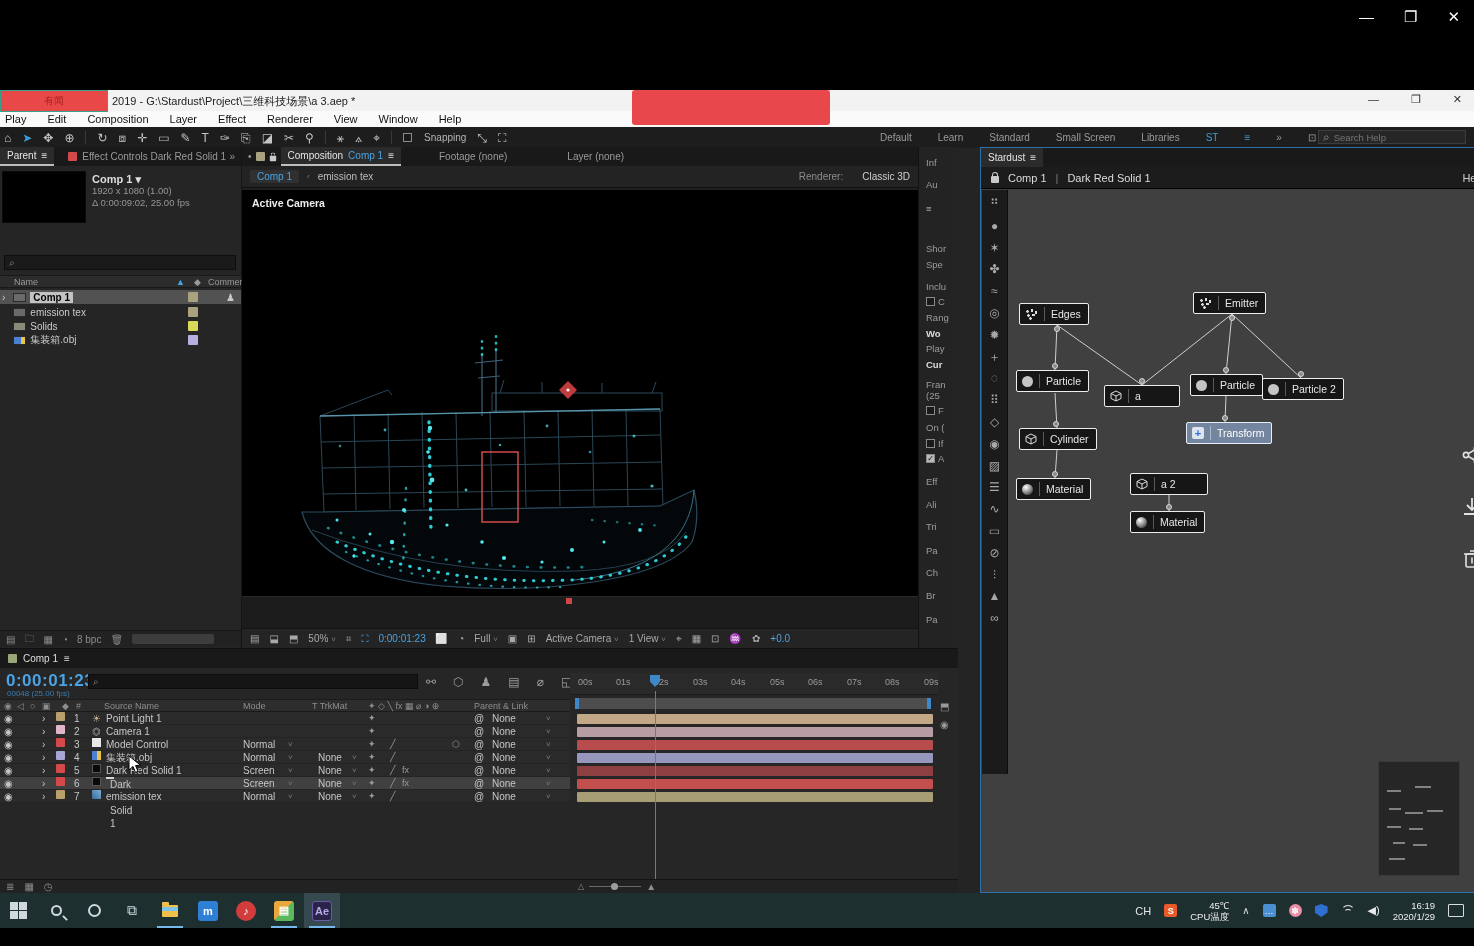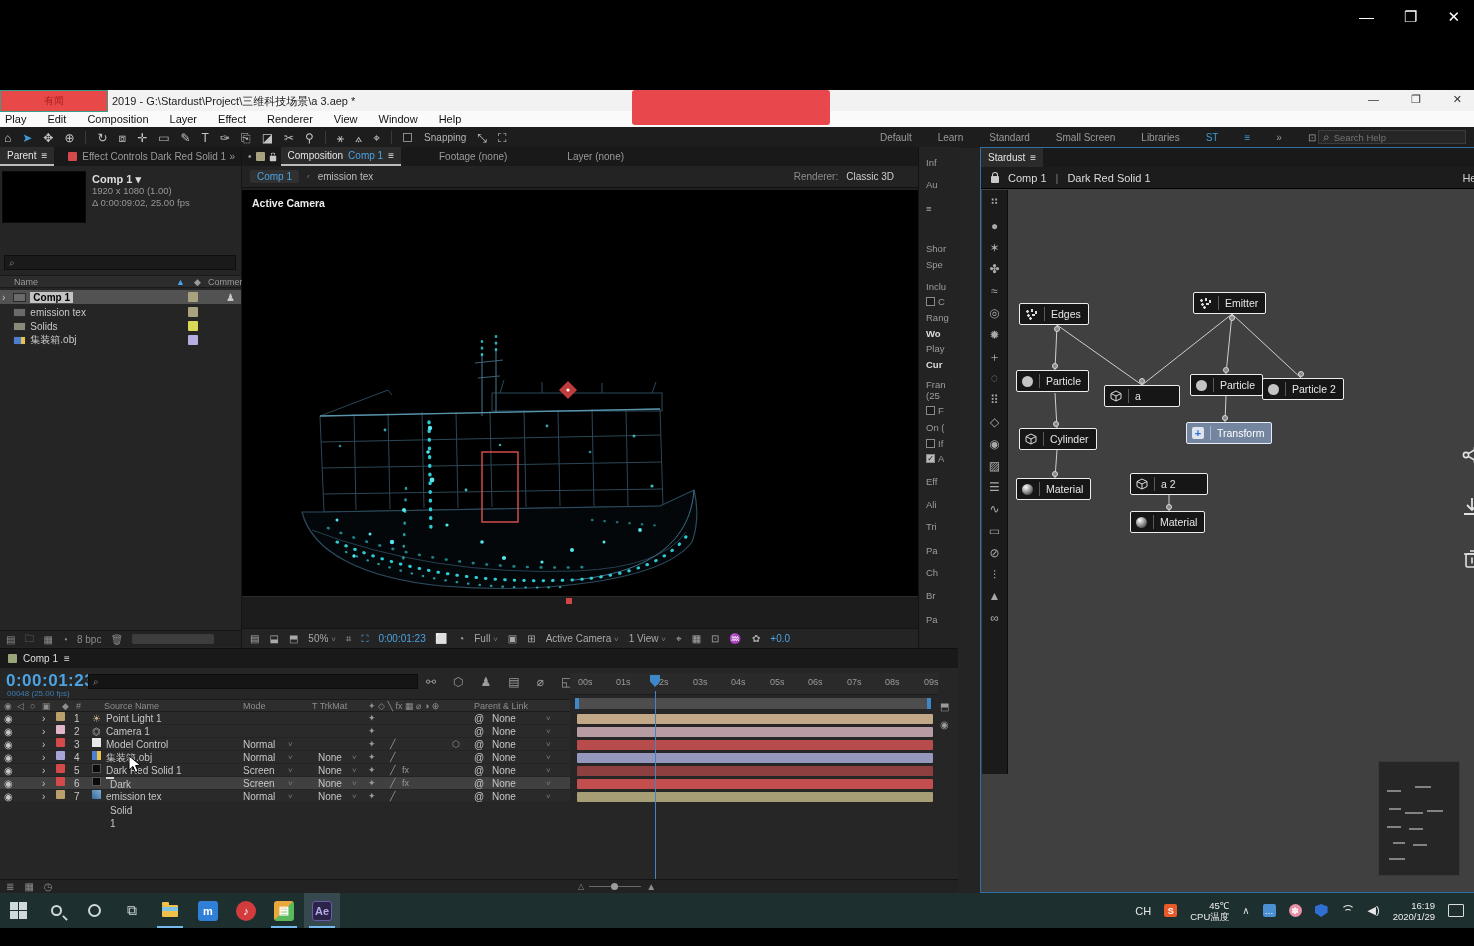--- a/index.html
+++ b/index.html
@@ -57,21 +57,21 @@
   .prow.sel .nm{background:#c3c3c3;color:#000;font-weight:bold;padding:0 3px}
   .ptag{position:absolute;left:188px;width:10px;height:10px;border-radius:1px}
   .pfoot{position:absolute;left:0;bottom:1px;width:100%;height:17px;background:#222;border-top:1px solid #161616;
          display:flex;align-items:center;gap:9px;padding:0 6px;color:#8d8d8d;font-size:10px}
   .pill{width:82px;height:10px;background:#3d3d3d;border-radius:2px}
   
   .comp{left:242px;top:57px;width:676px;height:501px;background:#202020}
   .cbread{position:absolute;left:0;top:19px;width:100%;height:22px;background:#232323;display:flex;align-items:center;
           gap:8px;padding:0 8px;font-size:10px;color:#bdbdbd;border-bottom:1px solid #111}
   .bcchip{color:#4ba3e3;background:#303030;padding:1px 7px;border-radius:2px}
-  .rend{position:absolute;right:24px;display:flex;gap:8px;color:#8d8d8d}
+  .rend{position:absolute;right:8px;display:flex;gap:19px;color:#8d8d8d}
   .rend .v{color:#cfcfcf}
   .viewport{position:absolute;left:0;top:43px;width:676px;height:406px;background:#000;overflow:hidden}
   .actcam{position:absolute;left:10px;top:7px;color:#ececec;font-weight:bold;font-size:10.5px}
   .vstrip{position:absolute;left:0;top:449px;width:100%;height:32px;background:#1c1c1c;border-top:1px solid #2a2a2a}
   .reddot{position:absolute;left:324px;top:1px;width:6px;height:6px;background:#d04545}
   .ctoolbar{position:absolute;left:0;top:481px;width:100%;height:20px;background:#242424;display:flex;align-items:center;
             gap:10px;padding:0 8px;font-size:10px;color:#a9a9a9;border-top:1px solid #141414}
   .blue{color:#4ba3e3}
   
   .strip{left:918px;top:57px;width:40px;height:501px;background:#232323;border-left:1px solid #121212;font-size:9.5px;color:#9d9d9d}

